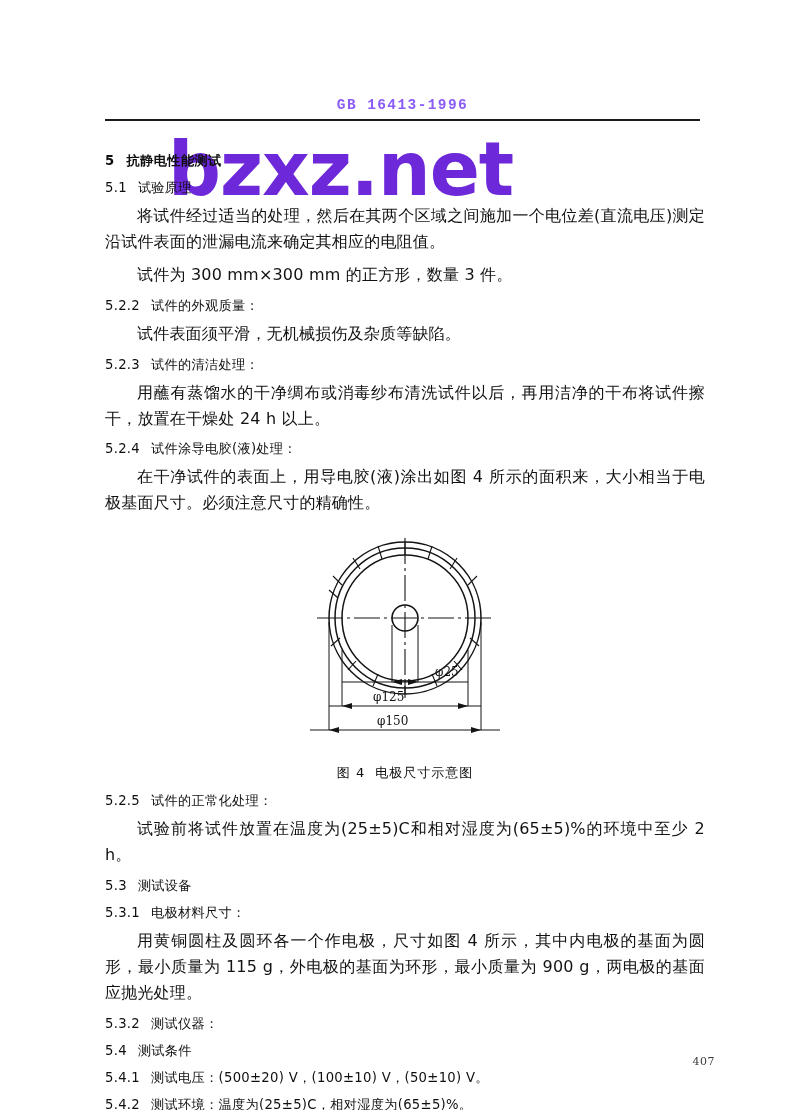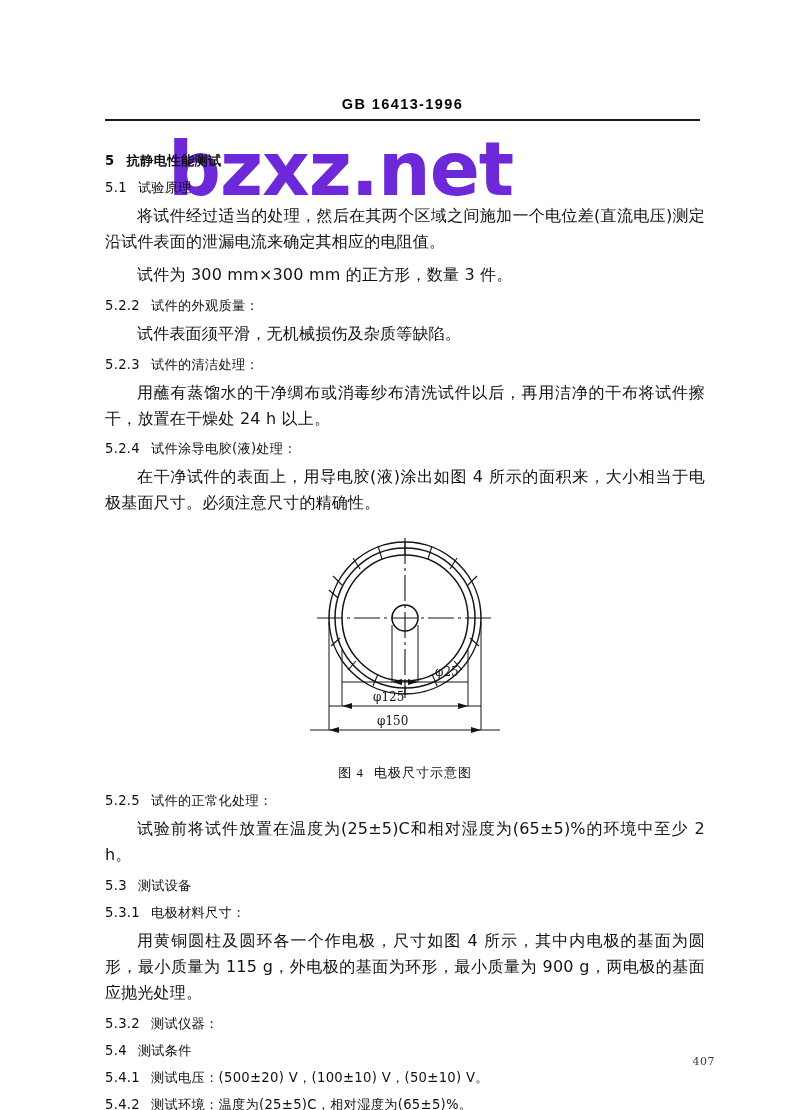--- a/index.html
+++ b/index.html
@@ -20,25 +20,25 @@
 
   
   .header {
     position: absolute;
     top: 94px;
     left: 105px;
     width: 595px;
     text-align: center;
   }
   .header-title {
-    font-family: Liberation Sans, sans-serif;
+    font-family: Liberation Mono, monospace;
     font-size: 14.5px;
     font-weight: bold;
     letter-spacing: 1.4px;
-    color: #000000;
+    color: #8b5cf6;
   }
   .header-rule {
     position: absolute;
     top: 119px;
     left: 105px;
     width: 595px;
     height: 2px;
     background: #1a1a1a;
   }
 
@@ -105,21 +105,20 @@
     height: 230px;
     z-index: 2;
   }
   .figure-caption {
     text-align: center;
     font-size: 13px;
     color: #0f0f0f;
     letter-spacing: 1px;
     margin-top: 2px;
     margin-bottom: 10px;
-    font-family: Liberation Serif, serif;
   }
   .figure-caption .cap-num { margin: 0 10px 0 0; }
 
   
   .page-number {
     position: absolute;
     right: 85px;
     bottom: 42px;
     font-family: "DejaVu Serif", "Liberation Serif", serif;
     font-size: 11px;

